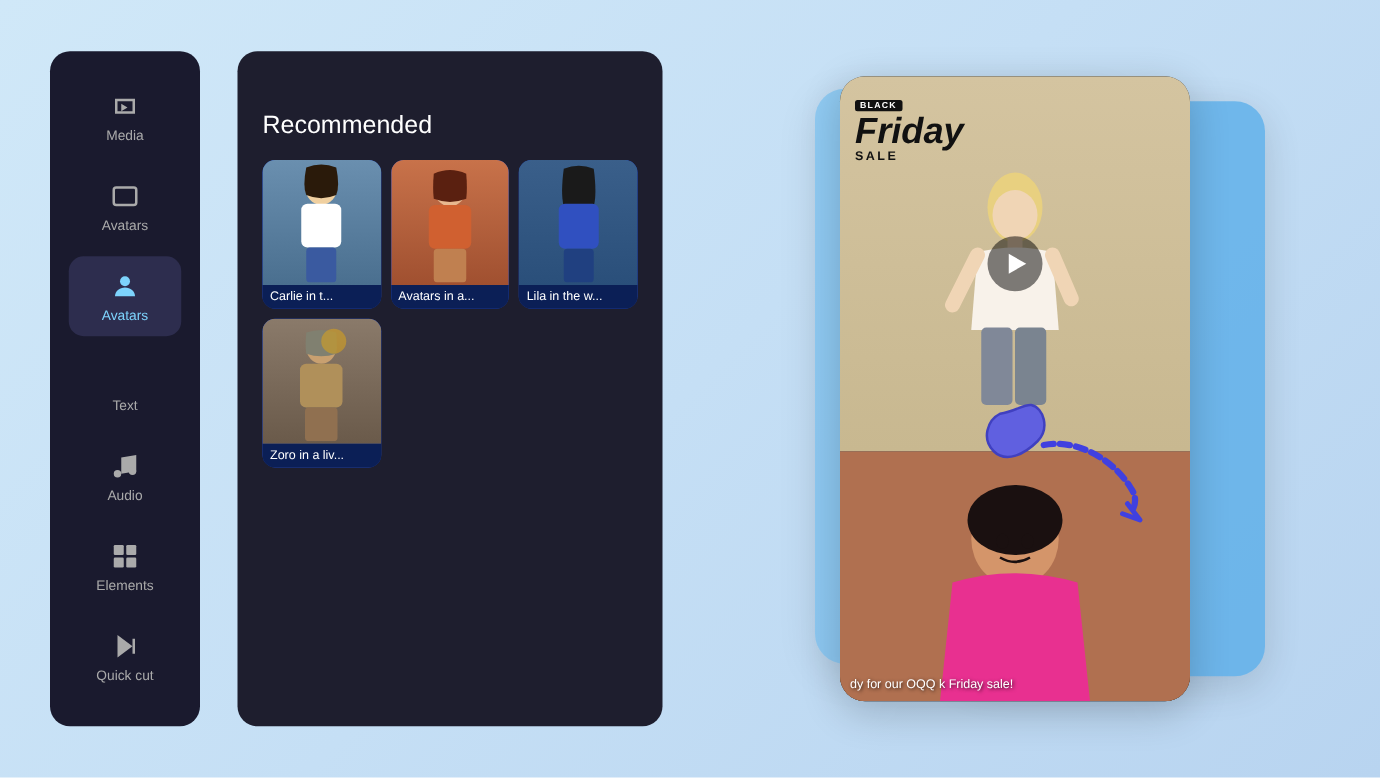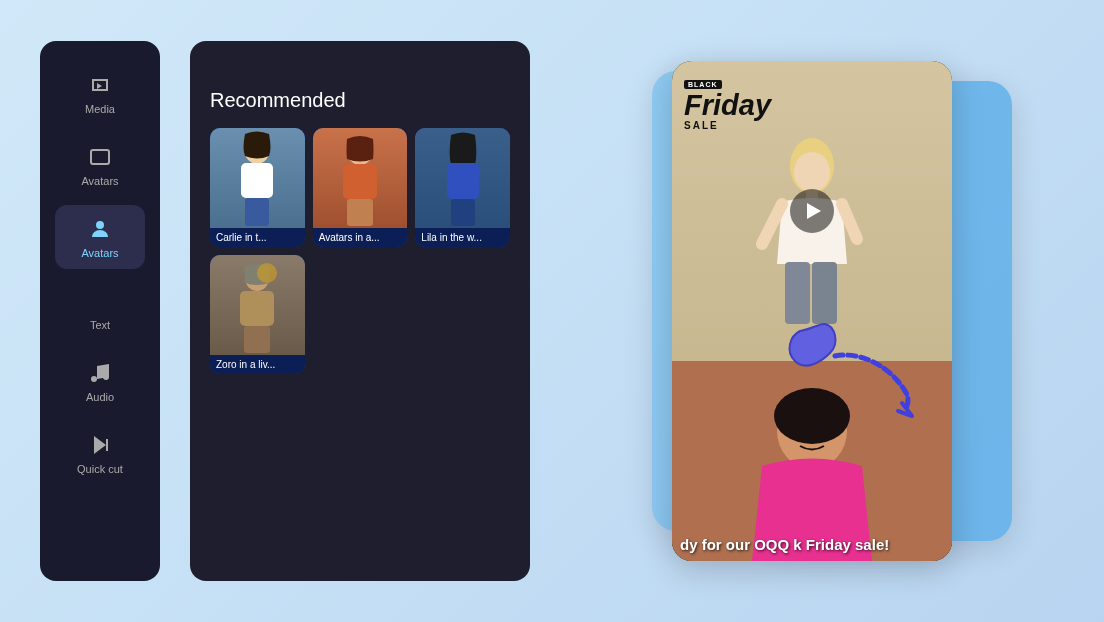--- a/index.html
+++ b/index.html
@@ -294,22 +294,22 @@
       align-items: flex-end;
       justify-content: center;
     }
 
     .subtitle-text {
       position: absolute;
       bottom: 8px;
       left: 8px;
       right: 0;
       color: #fff;
-      font-size: 15px;
-      font-weight: 700;
+      font-size: 10px;
+      font-weight: 400;
       z-index: 10;
       text-shadow: 1px 1px 3px rgba(0,0,0,0.8);
     }
 
     
     .arrow-decoration {
       position: absolute;
       bottom: 120px;
       left: 220px;
       z-index: 20;
@@ -371,20 +371,31 @@
       <div class="icon-wrap">
         <svg viewBox="0 0 24 24">
             <path d="M9 18V5l12-2v13"></path>
             <circle cx="6" cy="18" r="3"></circle>
             <circle cx="18" cy="16" r="3"></circle>
           </svg>
       </div>
       <span>Audio</span>
     </div>
 
+    <div class="sidebar-item">
+      <div class="icon-wrap">
+        <svg viewBox="0 0 24 24">
+            <rect x="3" y="3" width="8" height="8" rx="1"></rect>
+            <rect x="13" y="3" width="8" height="8" rx="1"></rect>
+            <rect x="3" y="13" width="8" height="8" rx="1"></rect>
+            <rect x="13" y="13" width="8" height="8" rx="1"></rect>
+          </svg>
+      </div>
+      <span>Elements</span>
+    </div>
 
     <div class="sidebar-item">
       <div class="icon-wrap">
         <svg viewBox="0 0 24 24">
             <path d="M6 3l12 9-12 9V3z"></path>
             <line x1="19" y1="6" x2="19" y2="18" stroke="currentColor" stroke-width="2"></line>
           </svg>
       </div>
       <span>Quick cut</span>
     </div>

